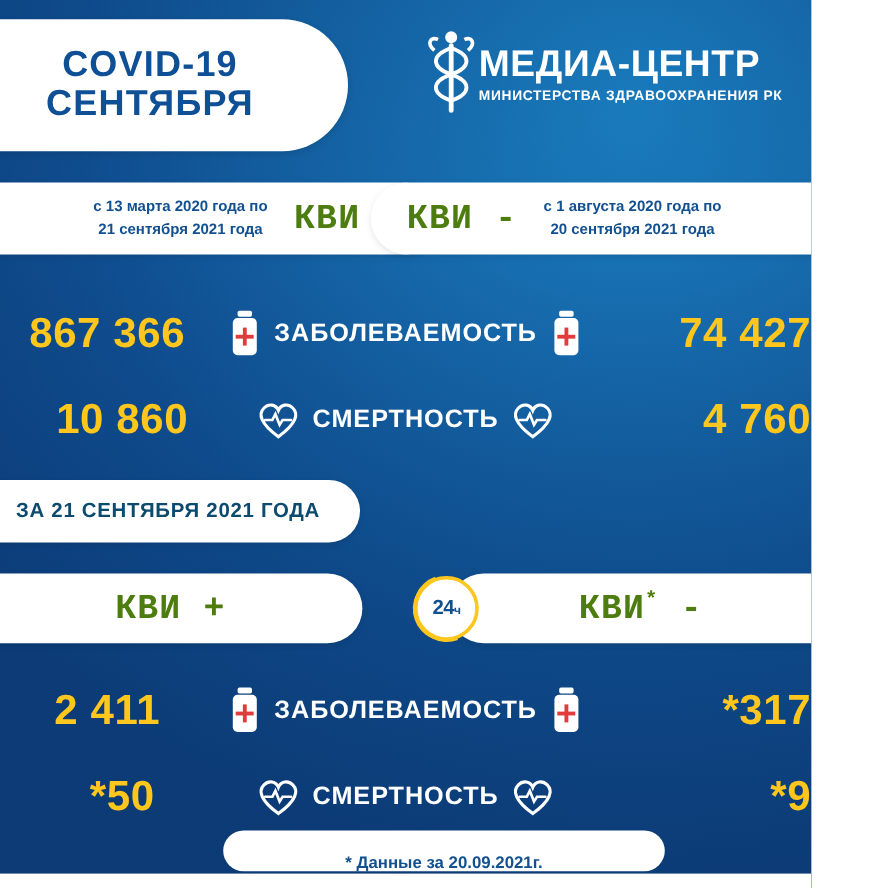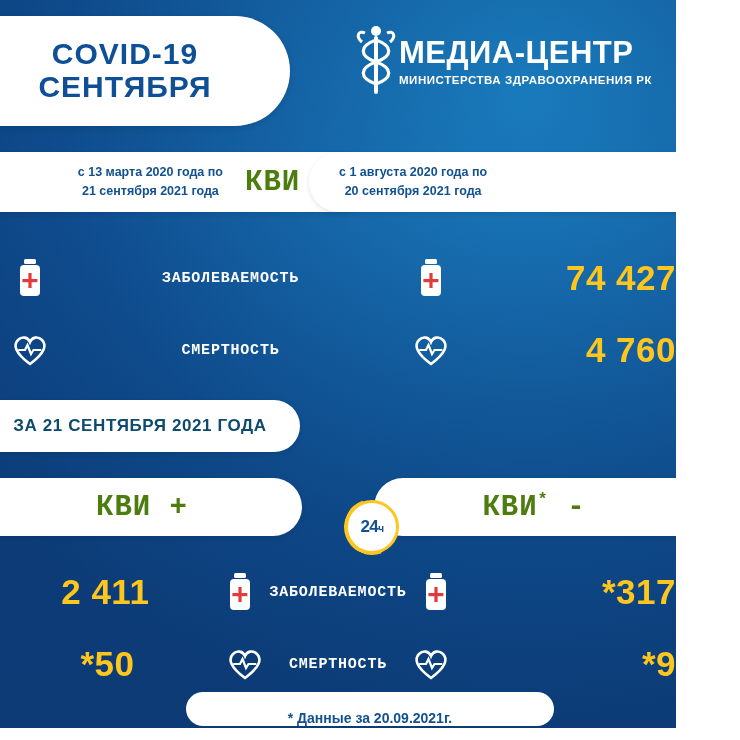--- a/index.html
+++ b/index.html
@@ -84,21 +84,21 @@
   }
   .num{
     font-size:35px;font-weight:bold;color:#ffc61e;letter-spacing:.5px;
     white-space:nowrap;
   }
   .num.left{width:215px;text-align:center;}
   .num.right{width:215px;text-align:right;}
   .icon-slot{width:60px;display:flex;align-items:center;justify-content:center;}
   .label{
     flex:1;text-align:center;
-    font-size:15px;font-weight:bold;color:#ffffff;letter-spacing:.8px;font-family:Liberation Mono, monospace;
+    font-size:21px;font-weight:bold;color:#ffffff;letter-spacing:.8px;
   }
   
   #section-pill{
     position:absolute;left:-20px;top:400px;width:320px;height:52px;
     background:#ffffff;border-radius:0 32px 32px 0;
     display:flex;align-items:center;justify-content:center;
     z-index:3;box-shadow:0 2px 5px rgba(0,0,0,.10);
   }
   #section-pill span{
     font-size:17px;font-weight:bold;color:#0c4a6e;letter-spacing:.6px;
@@ -108,21 +108,21 @@
     left:-18px;top:478px;width:320px;height:58px;
     border-radius:0 34px 34px 0;justify-content:center;
   }
   #daily-right{
     right:-18px;top:478px;width:320px;height:58px;
     border-radius:34px 0 0 34px;justify-content:center;
   }
   .sup{font-size:17px;vertical-align:super;}
   
   #badge24{
-    position:absolute;left:345px;top:500px;width:48px;height:48px;
+    position:absolute;left:345px;top:480px;width:48px;height:48px;
     border-radius:50%;
     background:#ffffff;border:3px solid #ffc61e;
     display:flex;align-items:center;justify-content:center;
     z-index:5;
   }
   #badge24 .t{
     font-size:17px;font-weight:bold;color:#12508f;letter-spacing:-.5px;
   }
   #badge24 .t small{font-size:10px;}
   #badge24:before{
@@ -174,27 +174,29 @@
 
   <div class="pill" id="pill-left">
     <div class="dates">
       <div>с 13 марта 2020 года по</div>
       <div>21 сентября 2021 года</div>
     </div>
     <div class="kvi">КВИ +</div>
   </div>
 
   <div class="pill" id="pill-right">
+    <div class="kvi">КВИ -</div>
     <div class="dates">
       <div>с 1 августа 2020 года по</div>
       <div>20 сентября 2021 года</div>
     </div>
   </div>
 
   <div class="row" style="top:248px;">
+    <div class="num left">867 366</div>
     <div class="icon-slot">
       <svg width="26" height="40" viewBox="0 0 26 40">
         <rect x="7" y="1" width="12" height="5" rx="1.5" fill="#ffffff"></rect>
         <rect x="3" y="7" width="20" height="31" rx="4" fill="#ffffff"></rect>
         <rect x="11.4" y="15" width="3.2" height="15" fill="#e23b3b"></rect>
         <rect x="5.4" y="21" width="15" height="3.2" fill="#e23b3b"></rect>
       </svg>
     </div>
     <div class="label">ЗАБОЛЕВАЕМОСТЬ</div>
     <div class="icon-slot">
@@ -202,20 +204,21 @@
         <rect x="7" y="1" width="12" height="5" rx="1.5" fill="#ffffff"></rect>
         <rect x="3" y="7" width="20" height="31" rx="4" fill="#ffffff"></rect>
         <rect x="11.4" y="15" width="3.2" height="15" fill="#e23b3b"></rect>
         <rect x="5.4" y="21" width="15" height="3.2" fill="#e23b3b"></rect>
       </svg>
     </div>
     <div class="num right">74 427</div>
   </div>
 
   <div class="row" style="top:320px;">
+    <div class="num left">10 860</div>
     <div class="icon-slot">
       <svg width="38" height="34" viewBox="0 0 38 34">
         <path d="M19 31 C4 20 2 12 7 7 C11 3 17 4 19 9 C21 4 27 3 31 7 C36 12 34 20 19 31 Z" fill="none" stroke="#ffffff" stroke-width="2.6"></path>
         <path d="M8 17 h6 l2.5 -5 l3.5 9 l2.5 -4 h7" fill="none" stroke="#ffffff" stroke-width="2.2" stroke-linecap="round"></path>
       </svg>
     </div>
     <div class="label">СМЕРТНОСТЬ</div>
     <div class="icon-slot">
       <svg width="38" height="34" viewBox="0 0 38 34">
         <path d="M19 31 C4 20 2 12 7 7 C11 3 17 4 19 9 C21 4 27 3 31 7 C36 12 34 20 19 31 Z" fill="none" stroke="#ffffff" stroke-width="2.6"></path>

